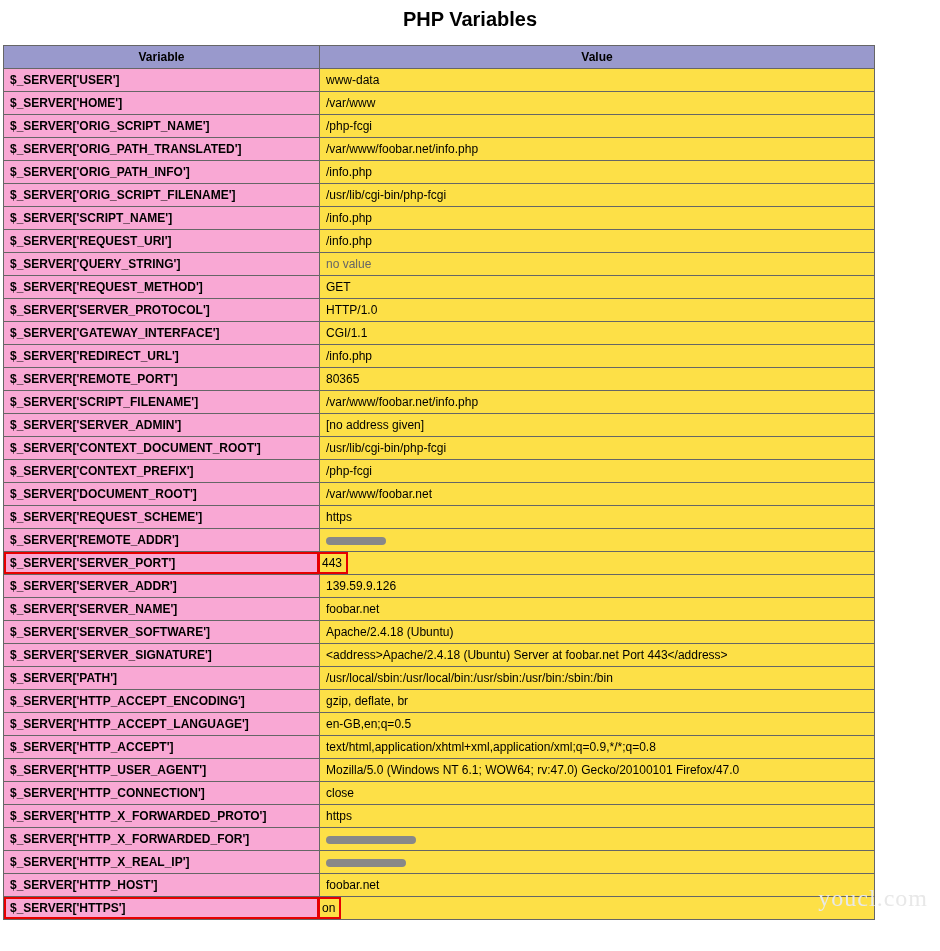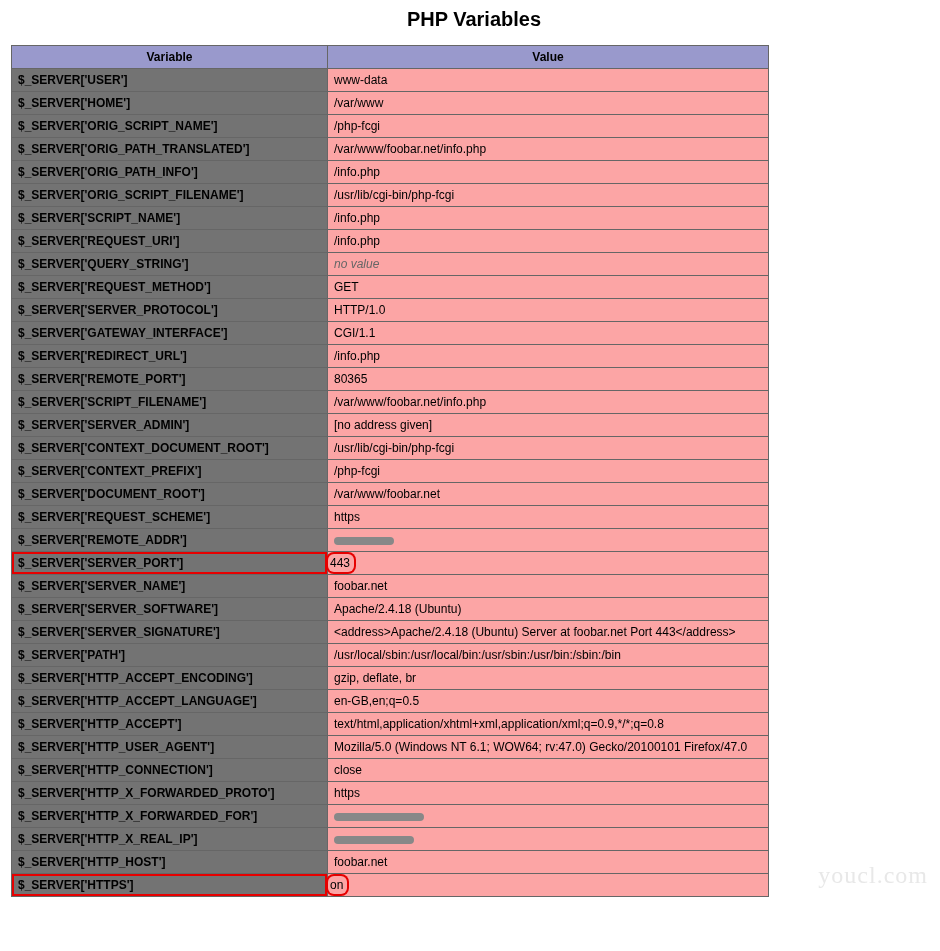--- a/index.html
+++ b/index.html
@@ -11,50 +11,49 @@
     width: 940px;
   }
   .title {
     font-size: 20px;
     font-weight: bold;
     text-align: center;
     padding: 8px 0 14px 0;
   }
   table {
     border-collapse: collapse;
-    width: 758px;
+    width: 872px;
     margin: 0 3px;
   }
   th {
     background: #9999cc;
     font-weight: bold;
     font-size: 12px;
     border: 1px solid #666;
     padding: 4px 6px;
     text-align: center;
   }
   th.col-variable { width: 316px; }
   th.col-value { }
   td {
     border: 1px solid #666;
     padding: 4px 6px;
     font-size: 12px;
     vertical-align: middle;
     height: 23px;
   }
   td.variable {
-    background: #737373;
+    background: #f9a8d4;
     font-weight: bold;
     width: 316px;
   }
   td.value {
-    background: #fca5a5;
+    background: #fde047;
   }
   .no-value {
-    font-style: italic;
     color: #666;
   }
   .redacted {
     display: inline-block;
     height: 8px;
     background: #888;
     border-radius: 4px;
     vertical-align: middle;
   }
   .redacted.w1 { width: 60px; }
@@ -74,33 +73,32 @@
     outline: none;
   }
   tr.highlighted td.value {
     outline: none;
   }
   tr.highlighted .valwrap {
     display: inline-block;
     box-shadow: 0 0 0 2px #e60000;
     padding: 2px 4px 2px 2px;
     margin: -2px 0 -2px -6px;
-    border-radius: 6px;
   }
   .watermark {
     position: absolute;
     right: 12px;
     bottom: 12px;
     font-family: Georgia, serif;
     font-size: 24px;
     color: #e8e8e8;
     letter-spacing: 1px;
     pointer-events: none;
   }
-  .wrap { position: relative; width: 940px; padding-bottom: 4px; padding-left: 8px;}
+  .wrap { position: relative; width: 940px; padding-bottom: 4px;}
 </style>
 </head>
 <body>
 
 <div class="wrap">
   <div class="title">PHP Variables</div>
 
   <table>
     <thead>
       <tr>
@@ -191,20 +189,24 @@
         </tr>
         <tr>
           <td class="variable">$_SERVER['REMOTE_ADDR']</td>
           <td class="value"><span class="redacted w1"></span></td>
         </tr>
         <tr class="highlighted">
           <td class="variable">$_SERVER['SERVER_PORT']</td>
           <td class="value"><span class="valwrap">443</span></td>
         </tr>
         <tr>
+          <td class="variable">$_SERVER['SERVER_ADDR']</td>
+          <td class="value">139.59.9.126</td>
+        </tr>
+        <tr>
           <td class="variable">$_SERVER['SERVER_NAME']</td>
           <td class="value">foobar.net</td>
         </tr>
         <tr>
           <td class="variable">$_SERVER['SERVER_SOFTWARE']</td>
           <td class="value">Apache/2.4.18 (Ubuntu)</td>
         </tr>
         <tr>
           <td class="variable">$_SERVER['SERVER_SIGNATURE']</td>
           <td class="value">&lt;address&gt;Apache/2.4.18 (Ubuntu) Server at foobar.net Port 443&lt;/address&gt;</td>

